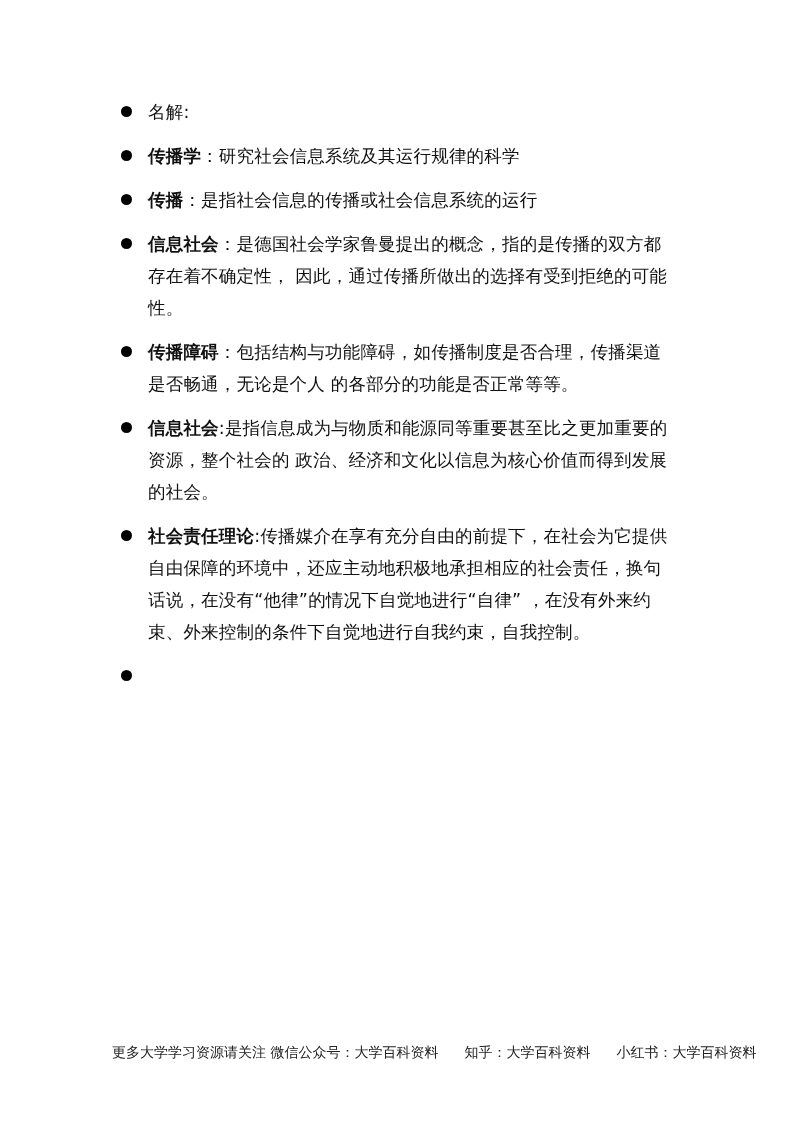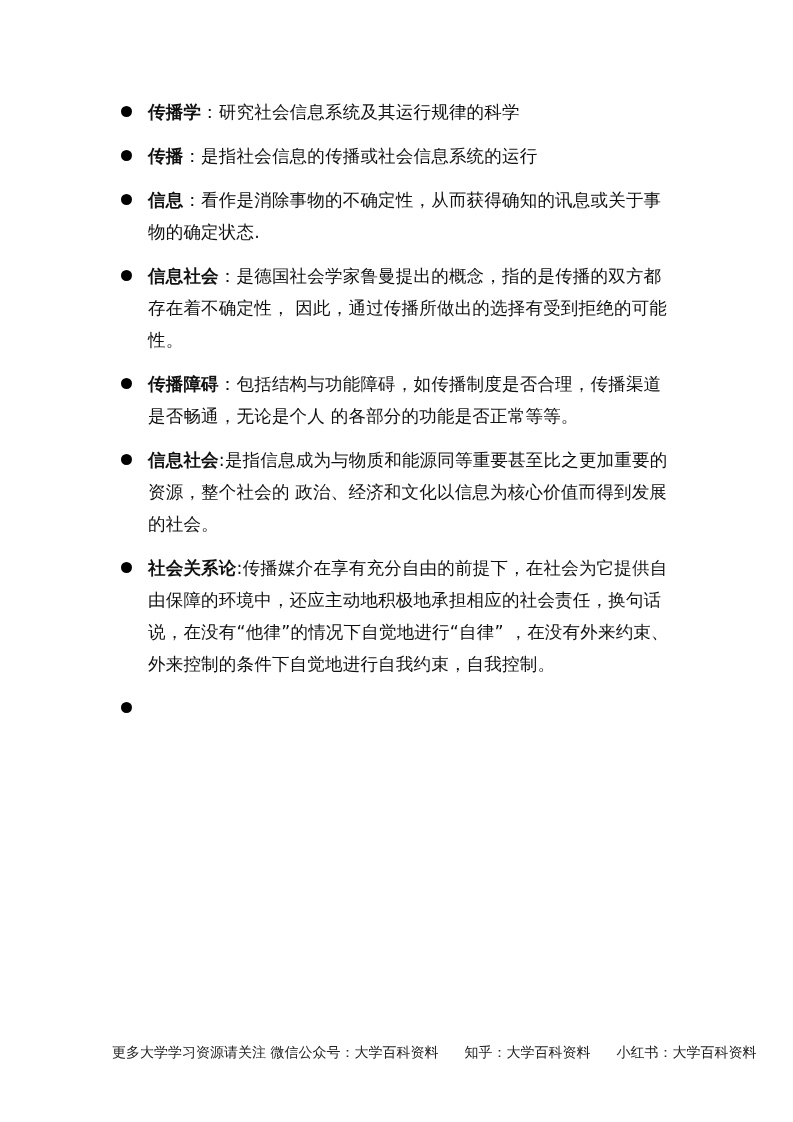--- a/index.html
+++ b/index.html
@@ -68,45 +68,45 @@
     width: 26px;
   }
 </style>
 </head>
 <body>
 
 <div class="page">
   <ul class="list">
     <li class="item">
       <span class="bullet"></span>
+      <span class="term"></span><span></span><span>名解:</span>
+    </li>
+    <li class="item">
+      <span class="bullet"></span>
       <span class="term">传播学</span><span>：</span><span>研究社会信息系统及其运行规律的科学</span>
     </li>
     <li class="item">
       <span class="bullet"></span>
       <span class="term">传播</span><span>：</span><span>是指社会信息的传播或社会信息系统的运行</span>
-    </li>
-    <li class="item">
-      <span class="bullet"></span>
-      <span class="term">信息</span><span>：</span><span>看作是消除事物的不确定性，从而获得确知的讯息或关于事物的确定状态.</span>
     </li>
     <li class="item">
       <span class="bullet"></span>
       <span class="term">信息社会</span><span>：</span><span>是德国社会学家鲁曼提出的概念，指的是传播的双方都存在着不确定性， 因此，通过传播所做出的选择有受到拒绝的可能性。</span>
     </li>
     <li class="item">
       <span class="bullet"></span>
       <span class="term">传播障碍</span><span>：</span><span>包括结构与功能障碍，如传播制度是否合理，传播渠道是否畅通，无论是个人 的各部分的功能是否正常等等。</span>
     </li>
     <li class="item">
       <span class="bullet"></span>
       <span class="term">信息社会</span><span>:</span><span>是指信息成为与物质和能源同等重要甚至比之更加重要的资源，整个社会的 政治、经济和文化以信息为核心价值而得到发展的社会。</span>
     </li>
     <li class="item">
       <span class="bullet"></span>
-      <span class="term">社会关系论</span><span>:</span><span>传播媒介在享有充分自由的前提下，在社会为它提供自由保障的环境中，还应主动地积极地承担相应的社会责任，换句话说，在没有“他律”的情况下自觉地进行“自律” ，在没有外来约束、外来控制的条件下自觉地进行自我约束，自我控制。</span>
+      <span class="term">社会责任理论</span><span>:</span><span>传播媒介在享有充分自由的前提下，在社会为它提供自由保障的环境中，还应主动地积极地承担相应的社会责任，换句话说，在没有“他律”的情况下自觉地进行“自律” ，在没有外来约束、外来控制的条件下自觉地进行自我约束，自我控制。</span>
     </li>
     <li class="item" style="min-height:32px;">
       <span class="bullet"></span>
       <span></span>
     </li>
   </ul>
 
   <div class="footer">
     <span>更多大学学习资源请关注 微信公众号：大学百科资料</span><span class="gap"></span><span>知乎：大学百科资料</span><span class="gap"></span><span>小红书：大学百科资料</span>
   </div>

